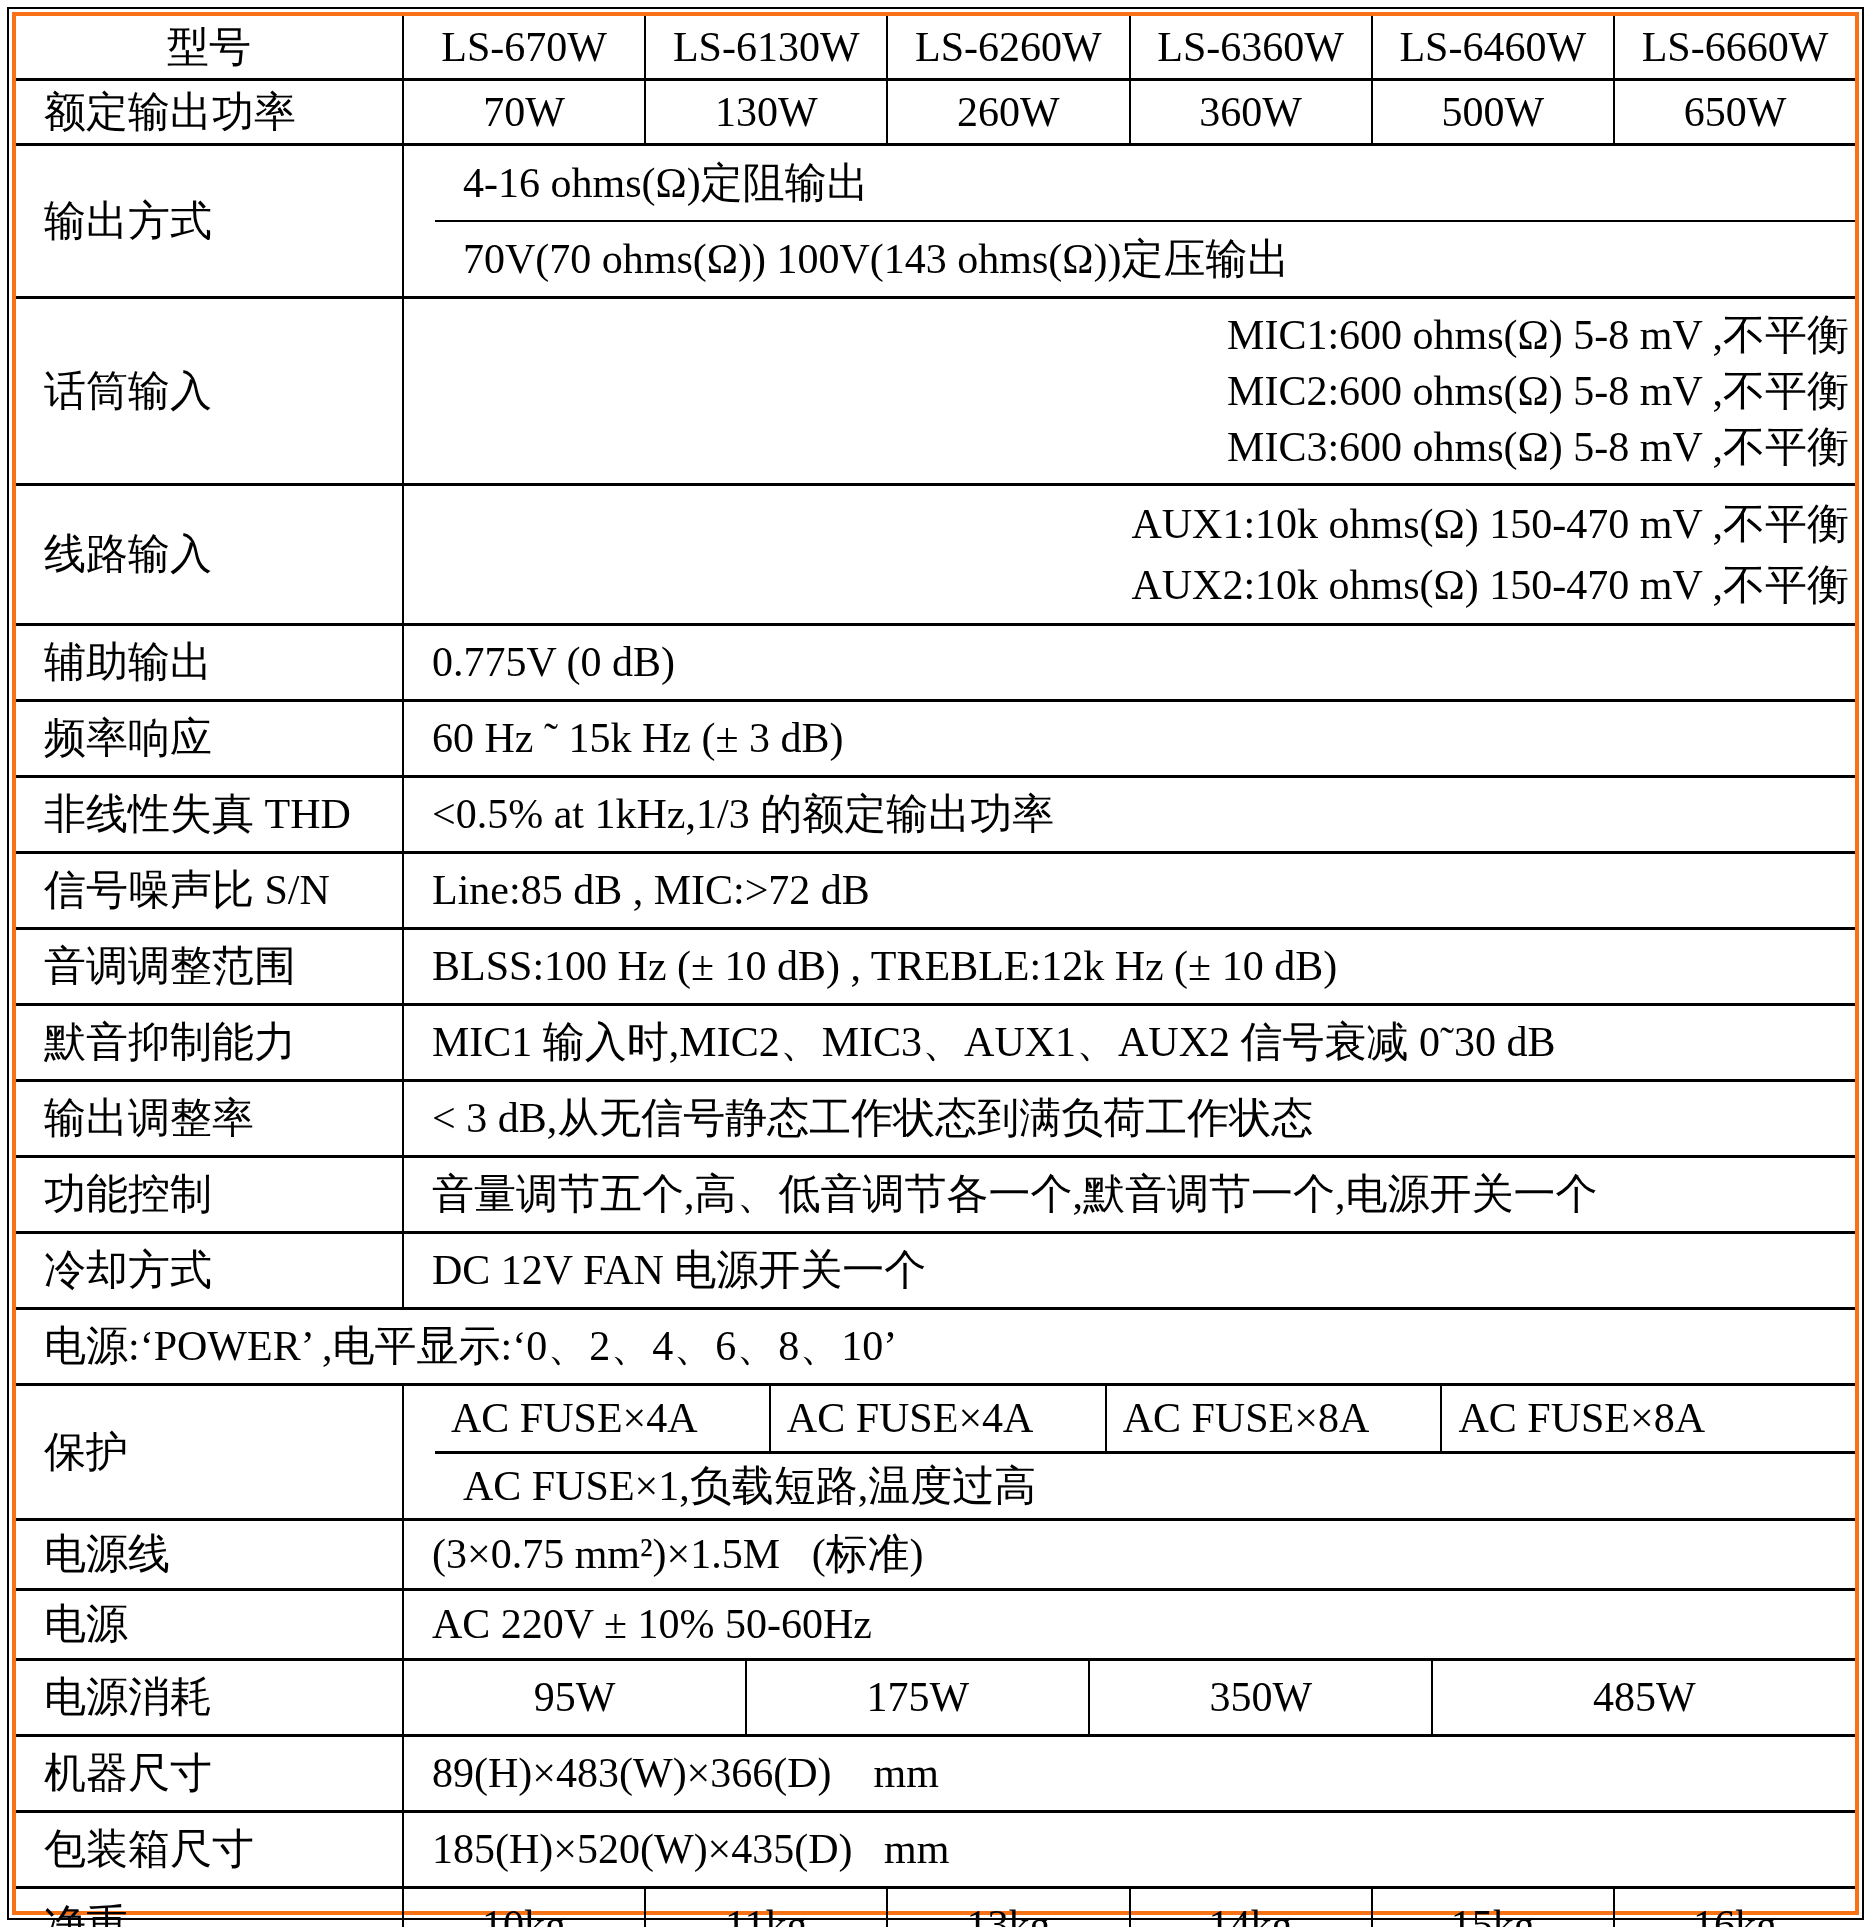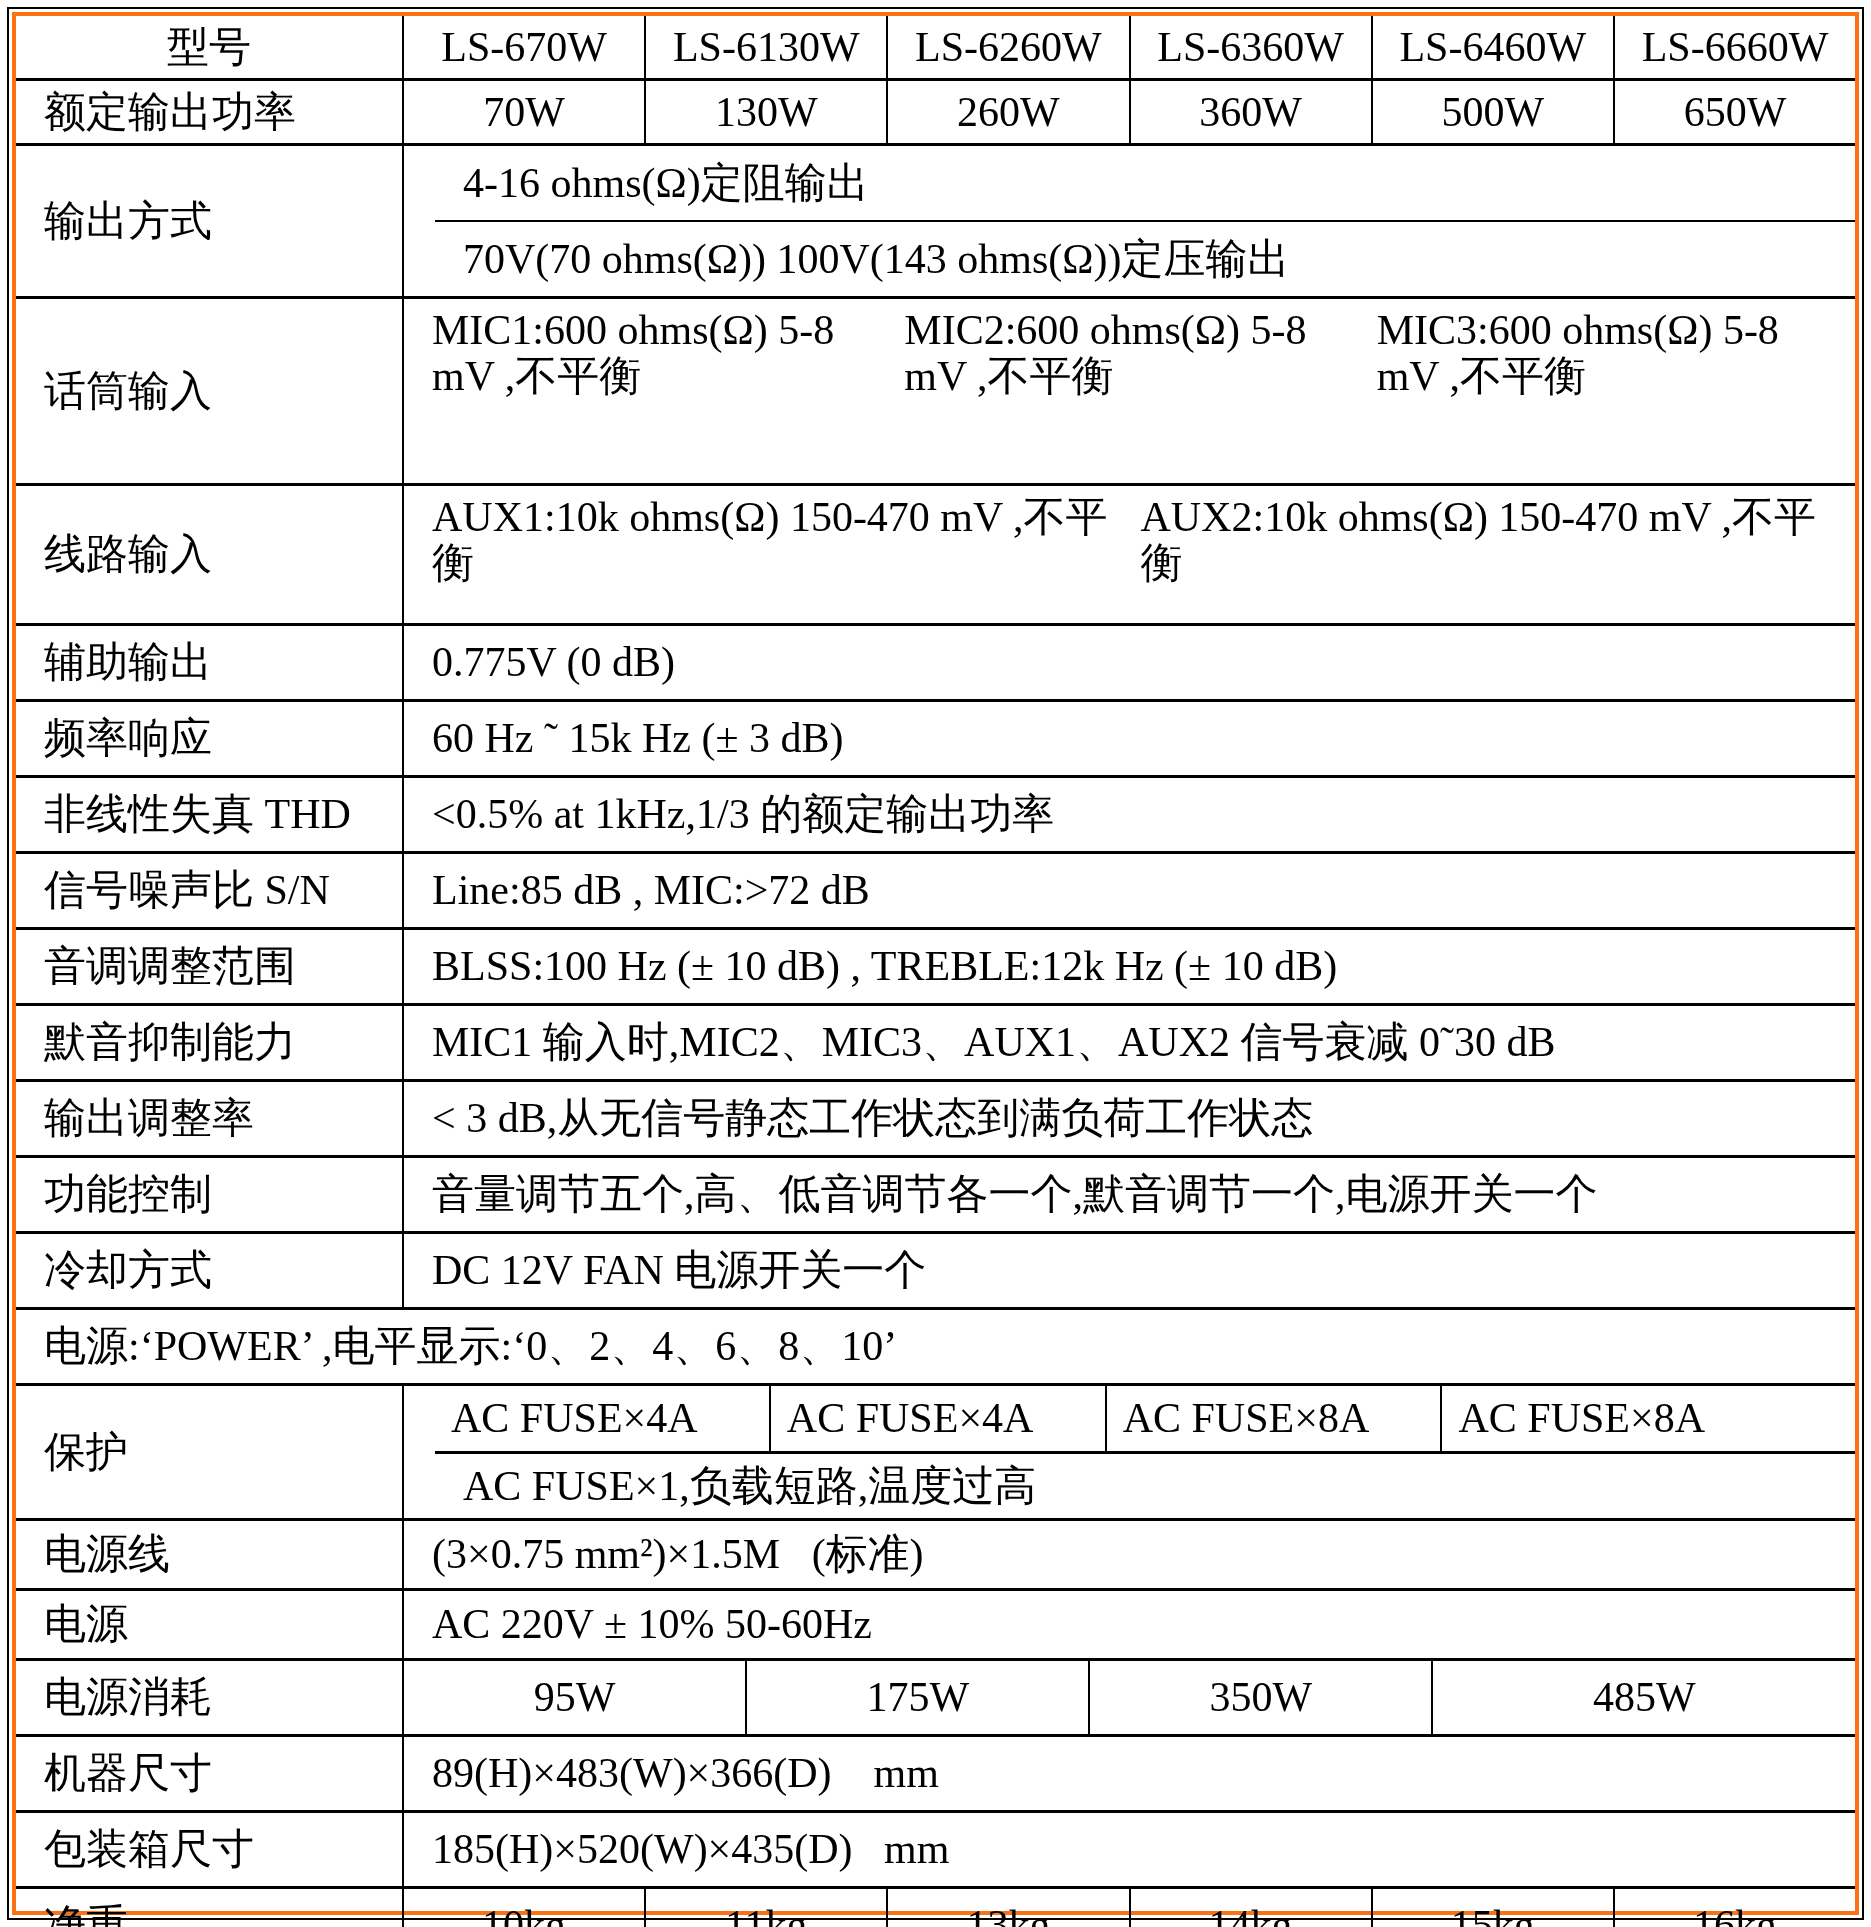--- a/index.html
+++ b/index.html
@@ -69,22 +69,22 @@
   .value {
     flex: 1;
     display: flex;
     align-items: center;
     padding-left: 28px;
     padding-right: 6px;
     white-space: pre-wrap;
     min-width: 0;
   }
   .value.multi {
-    flex-direction: row;
-    align-items: flex-start;
+    flex-direction: column;
+    align-items: flex-end;
     justify-content: space-around;
     padding-top: 8px;
     padding-bottom: 8px;
   }
   .value.multi > div { white-space: pre-wrap; }
   .stack { flex: 1; display: flex; flex-direction: column; min-width: 0; padding-left: 31px; }
   .stack > .sub {
     flex: 1;
     display: flex;
     align-items: center;

